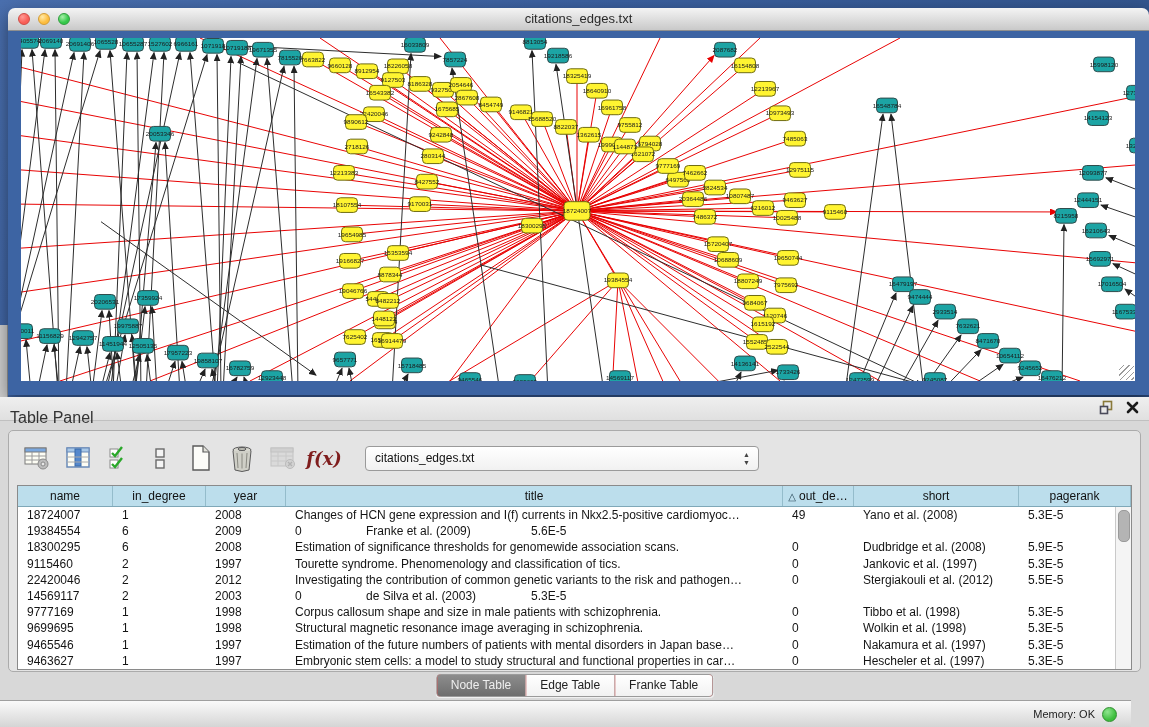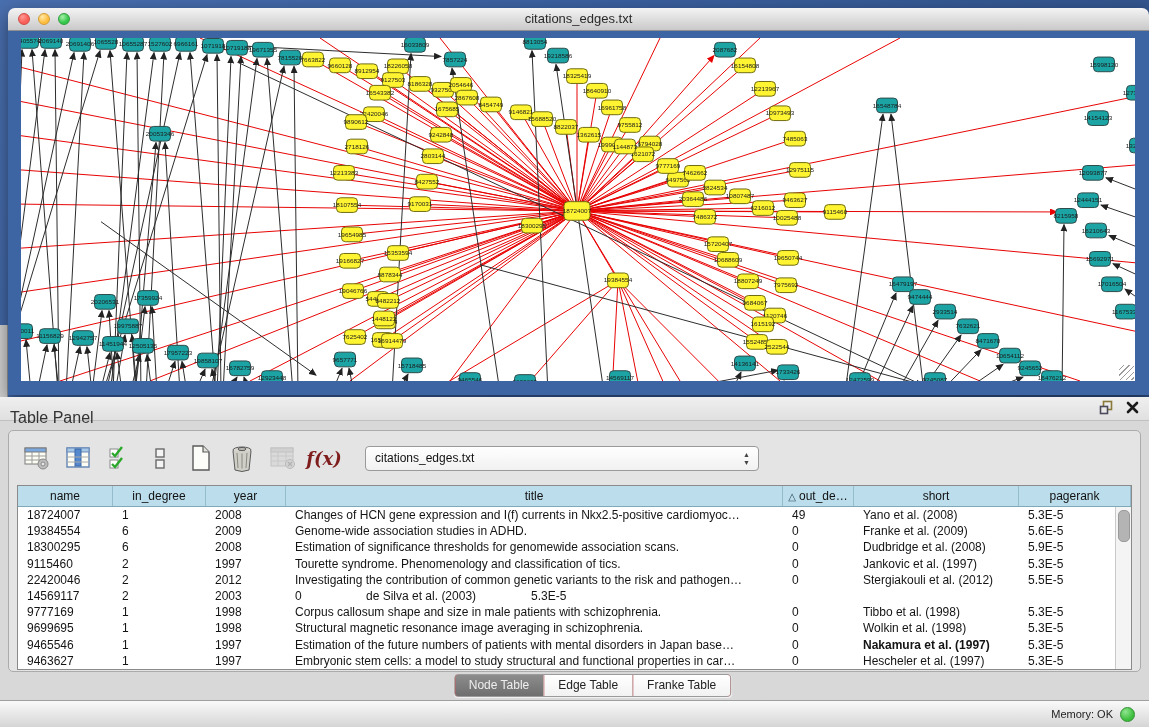--- a/index.html
+++ b/index.html
@@ -58,27 +58,27 @@
   .th{box-sizing:border-box;border-right:1px solid #94bccb;font-size:12px;color:#111;text-align:center;
     line-height:20px;overflow:hidden;white-space:nowrap;}
   .sort-tri{font-size:10px;color:#2a4a5a;margin-right:3px;}
   .trow{display:flex;height:16.2px;}
   .td{box-sizing:border-box;font-size:12px;color:#141414;line-height:16px;padding-left:9px;
     overflow:hidden;white-space:nowrap;}
   .vscroll{position:absolute;right:0;top:21px;bottom:0;width:15px;background:#f4f4f4;border-left:1px solid #c9c9c9;}
   .vthumb{position:absolute;left:2px;top:3px;width:10px;height:30px;border-radius:5px;background:#b4b4b4;border:1px solid #9a9a9a;}
 
   .tabs{position:absolute;left:50%;transform:translateX(-50%);top:277px;height:21px;display:flex;
-    border:1px solid #9b9b9b;border-radius:4px;overflow:hidden;background:#ef4444;box-shadow:0 1px 1px rgba(255,255,255,.7);margin-left:18px;}
+    border:1px solid #9b9b9b;border-radius:4px;overflow:hidden;background:#ef4444;box-shadow:0 1px 1px rgba(255,255,255,.7);}
   .seg{padding:0 14px;line-height:20px;font-size:12px;color:#222;background:linear-gradient(#ffffff,#f2f2f2);
     border-left:1px solid #bdbdbd;cursor:default;}
   .seg:first-child{border-left:none;}
   .seg.active{background:linear-gradient(#8d8d8d,#6e6e6e);color:#efefef;}
 
-  .statusbar{position:absolute;left:0;right:0;bottom:0;height:26px;background:linear-gradient(#fafafa,#d5d5d5);
+  .statusbar{position:absolute;left:0;right:18px;bottom:0;height:26px;background:linear-gradient(#fafafa,#d5d5d5);
     border-top:1px solid #9f9f9f;}
   .mem{position:absolute;right:14px;top:0;height:26px;display:flex;align-items:center;gap:7px;
     font-size:11px;color:#222;}
   .mem-dot{width:13px;height:13px;border-radius:50%;background:radial-gradient(circle at 35% 30%,#8fe58f,#3dbe3d 65%);
     border:1px solid #2e8f2e;}
 
   
   .icon-svg{display:block;}
 </style>
 </head>
@@ -938,21 +938,20 @@
               <div class="td" style="width: 80px;">2008</div>
               <div class="td" style="width: 497px;">Changes of HCN gene expression and I(f) currents in Nkx2.5-positive cardiomyoc…</div>
               <div class="td" style="width: 71px;">49</div>
               <div class="td" style="width: 165px;">Yano et al. (2008)</div>
               <div class="td" style="flex: 1 1 0%;">5.3E-5</div>
             </div>
             <div class="trow">
               <div class="td" style="width: 95px;">19384554</div>
               <div class="td" style="width: 93px;">6</div>
               <div class="td" style="width: 80px;">2009</div>
-              <div class="td" style="width: 497px;">Genome-wide association studies in ADHD.</div>
               <div class="td" style="width: 71px;">0</div>
               <div class="td" style="width: 165px;">Franke et al. (2009)</div>
               <div class="td" style="flex: 1 1 0%;">5.6E-5</div>
             </div>
             <div class="trow">
               <div class="td" style="width: 95px;">18300295</div>
               <div class="td" style="width: 93px;">6</div>
               <div class="td" style="width: 80px;">2008</div>
               <div class="td" style="width: 497px;">Estimation of significance thresholds for genomewide association scans.</div>
               <div class="td" style="width: 71px;">0</div>
@@ -1002,21 +1001,21 @@
               <div class="td" style="width: 71px;">0</div>
               <div class="td" style="width: 165px;">Wolkin et al. (1998)</div>
               <div class="td" style="flex: 1 1 0%;">5.3E-5</div>
             </div>
             <div class="trow">
               <div class="td" style="width: 95px;">9465546</div>
               <div class="td" style="width: 93px;">1</div>
               <div class="td" style="width: 80px;">1997</div>
               <div class="td" style="width: 497px;">Estimation of the future numbers of patients with mental disorders in Japan base…</div>
               <div class="td" style="width: 71px;">0</div>
-              <div class="td" style="width: 165px; font-weight: bold;">Nakamura et al. (1997)</div>
+              <div class="td" style="width: 165px;">Nakamura et al. (1997)</div>
               <div class="td" style="flex: 1 1 0%;">5.3E-5</div>
             </div>
             <div class="trow">
               <div class="td" style="width: 95px;">9463627</div>
               <div class="td" style="width: 93px;">1</div>
               <div class="td" style="width: 80px;">1997</div>
               <div class="td" style="width: 497px;">Embryonic stem cells: a model to study structural and functional properties in car…</div>
               <div class="td" style="width: 71px;">0</div>
               <div class="td" style="width: 165px;">Hescheler et al. (1997)</div>
               <div class="td" style="flex: 1 1 0%;">5.3E-5</div>

